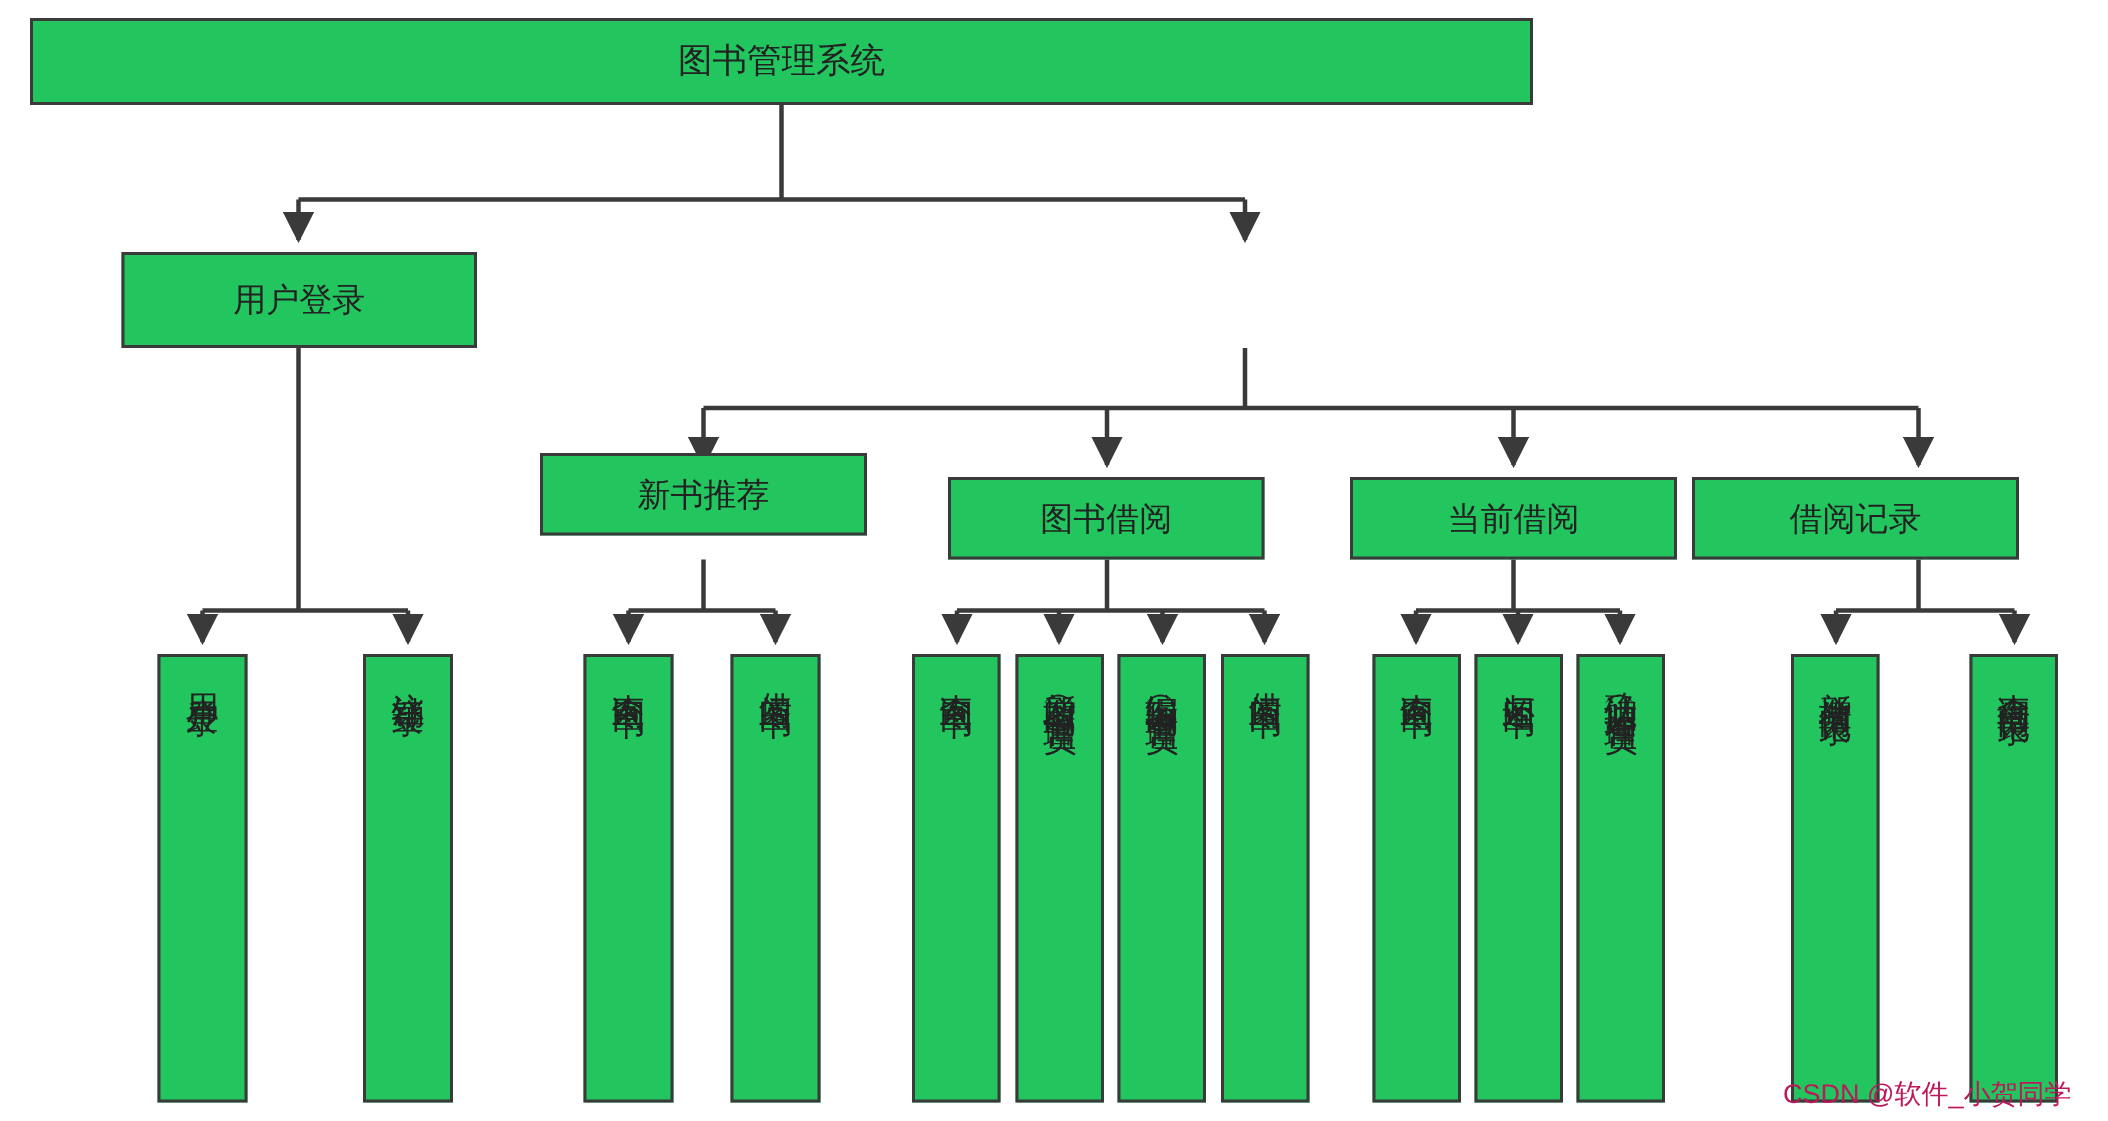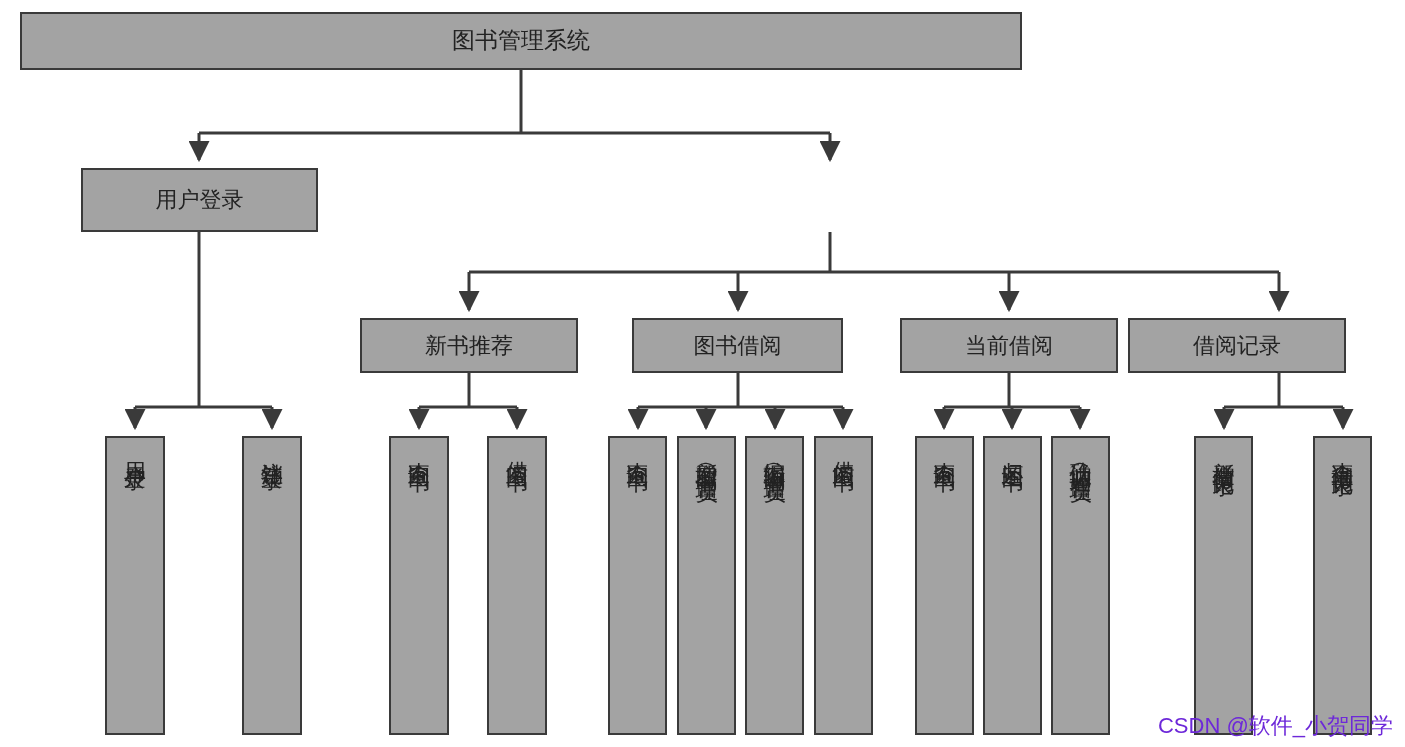--- a/index.html
+++ b/index.html
@@ -19,21 +19,21 @@
     position: absolute;
     left: 0;
     top: 0;
     width: 1405px;
     height: 747px;
     pointer-events: none;
   }
   .node {
     position: absolute;
     box-sizing: border-box;
-    background: #a3a3a3;
+    background: #22c55e;
     border: 2.5px solid #3a3a3a;
     display: flex;
     align-items: center;
     justify-content: center;
     color: #1a1a1a;
     z-index: 2;
   }
   .node-label {
     display: block;
     text-align: center;
@@ -57,24 +57,24 @@
   .node.leaf .node-label {
     writing-mode: vertical-rl;
     text-orientation: upright;
     font-size: 22px;
     letter-spacing: 3px;
     line-height: 1;
     white-space: nowrap;
   }
   .watermark {
     position: absolute;
-    right: 12px;
+    right: 24px;
     bottom: 6px;
-    font-size: 22px;
-    color: #6d28d9;
+    font-size: 18px;
+    color: #be185d;
     z-index: 5;
     white-space: nowrap;
     font-family: "Liberation Sans", "DejaVu Sans", sans-serif;
   }
 </style>
 </head>
 <body>
 
 <div id="canvas">
 
@@ -129,21 +129,21 @@
   </svg>
 
   <div class="node root" style="left: 20px; top: 12px; width: 1002px; height: 58px;">
     <span class="node-label">图书管理系统</span>
   </div>
 
   <div class="node branch" style="left: 81px; top: 168px; width: 237px; height: 64px;">
     <span class="node-label">用户登录</span>
   </div>
 
-  <div class="node branch" style="left: 360px; top: 318px; width: 218px; height: 55px;">
+  <div class="node branch" style="left: 360px; top: 302px; width: 218px; height: 55px;">
     <span class="node-label">新书推荐</span>
   </div>
   <div class="node branch" style="left: 900px; top: 318px; width: 218px; height: 55px;">
     <span class="node-label">当前借阅</span>
   </div>
   <div class="node branch" style="left: 632px; top: 318px; width: 211px; height: 55px;">
     <span class="node-label">图书借阅</span>
   </div>
   <div class="node branch" style="left: 1128px; top: 318px; width: 218px; height: 55px;">
     <span class="node-label">借阅记录</span>

